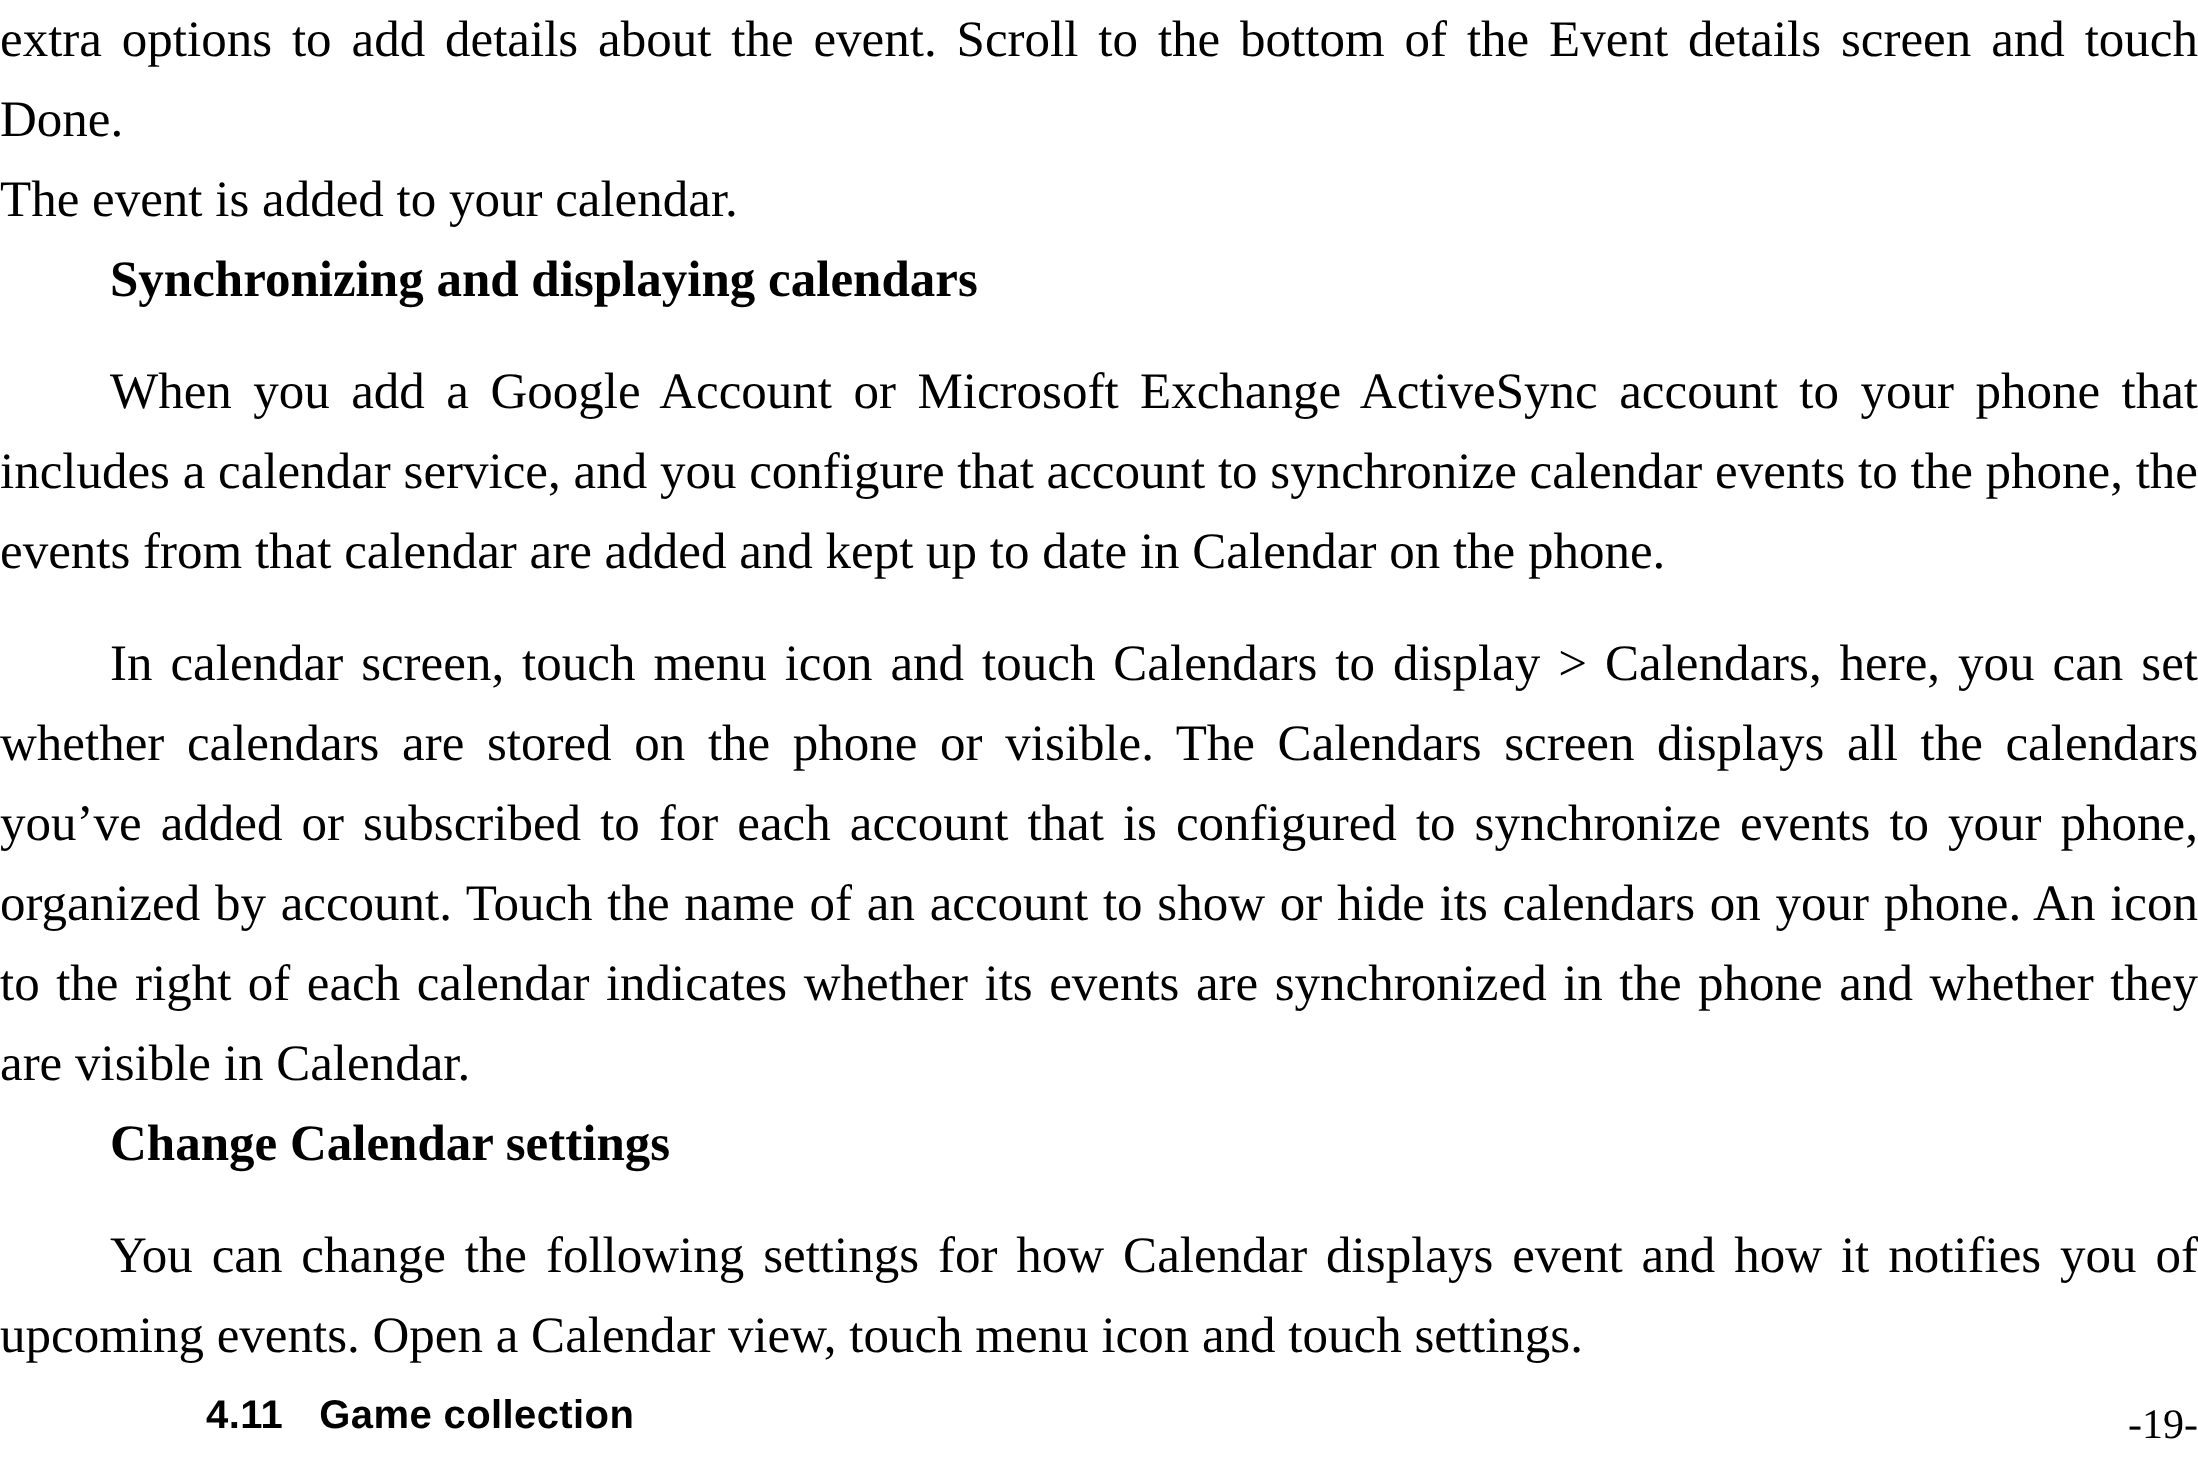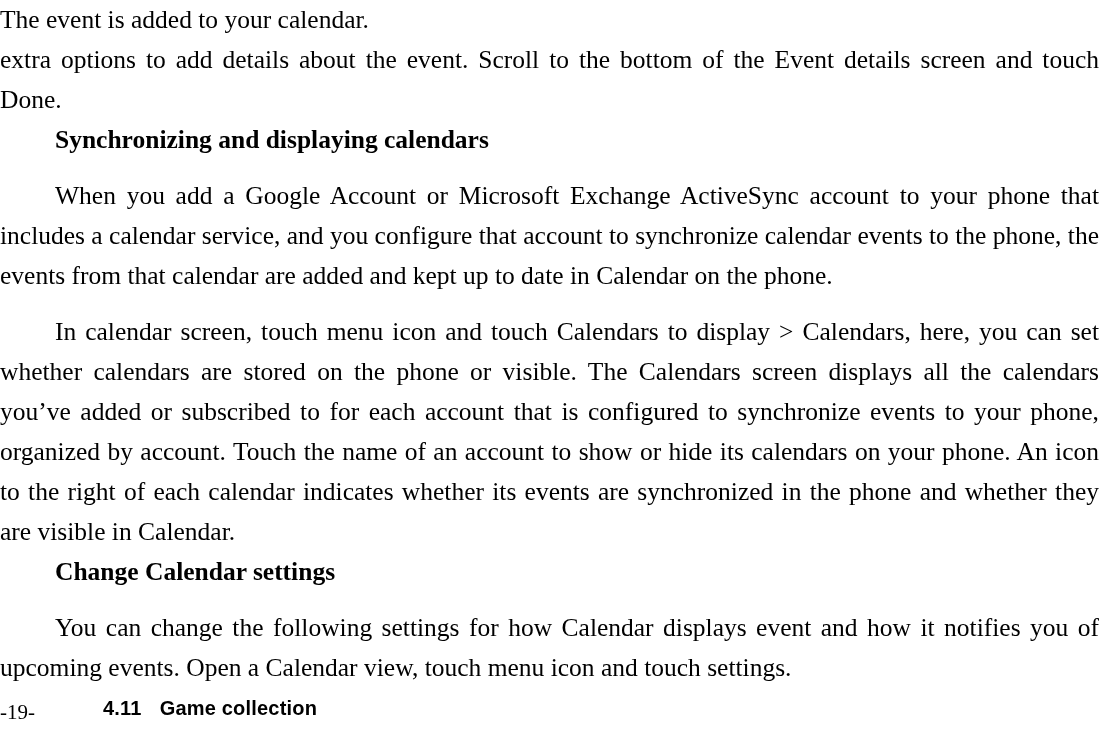--- a/index.html
+++ b/index.html
@@ -98,37 +98,37 @@
     text-indent: 58px;
     margin-top: 33px;
   }
 
   
   .page-number {
     position: absolute;
     left: 0;
     right: 0;
     bottom: 6px;
-    text-align: left;
+    text-align: right;
     font-family: "Liberation Serif", "DejaVu Serif", serif;
     font-size: 21px;
     line-height: 25px;
     color: #000000;
   }
 </style>
 </head>
 <body>
 
 <div class="page">
 
   <div class="content">
 
+    <p class="body-text justify-all">extra options to add details about the event. Scroll to the bottom of the Event details screen and touch Done.</p>
+
     <p class="body-text flow-left">The event is added to your calendar.</p>
-
-    <p class="body-text justify-all">extra options to add details about the event. Scroll to the bottom of the Event details screen and touch Done.</p>
 
     <h3 class="sub-heading">Synchronizing and displaying calendars</h3>
 
     <p class="body-text indent">When you add a Google Account or Microsoft Exchange ActiveSync account to your phone that includes a calendar service, and you configure that account to synchronize calendar events to the phone, the events from that calendar are added and kept up to date in Calendar on the phone.</p>
 
     <p class="body-text indent">In calendar screen, touch menu icon and touch Calendars to display &gt; Calendars, here, you can set whether calendars are stored on the phone or visible. The Calendars screen displays all the calendars you’ve added or subscribed to for each account that is configured to synchronize events to your phone, organized by account. Touch the name of an account to show or hide its calendars on your phone. An icon to the right of each calendar indicates whether its events are synchronized in the phone and whether they are visible in Calendar.</p>
 
     <h3 class="sub-heading">Change Calendar settings</h3>
 
     <p class="body-text indent">You can change the following settings for how Calendar displays event and how it notifies you of upcoming events. Open a Calendar view, touch menu icon and touch settings.</p>

